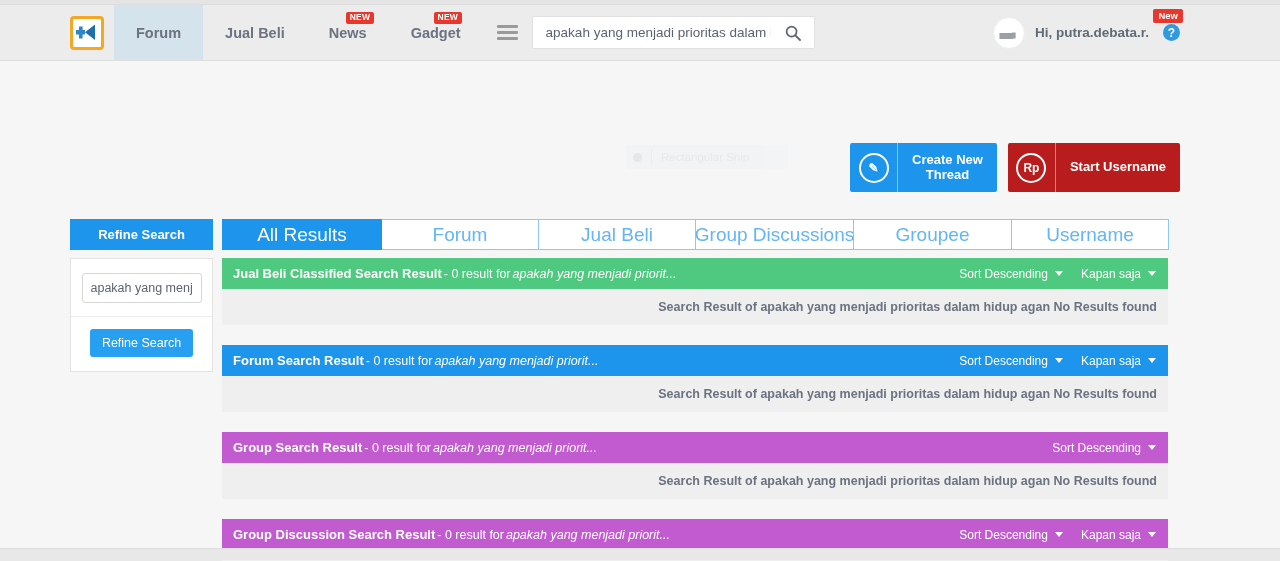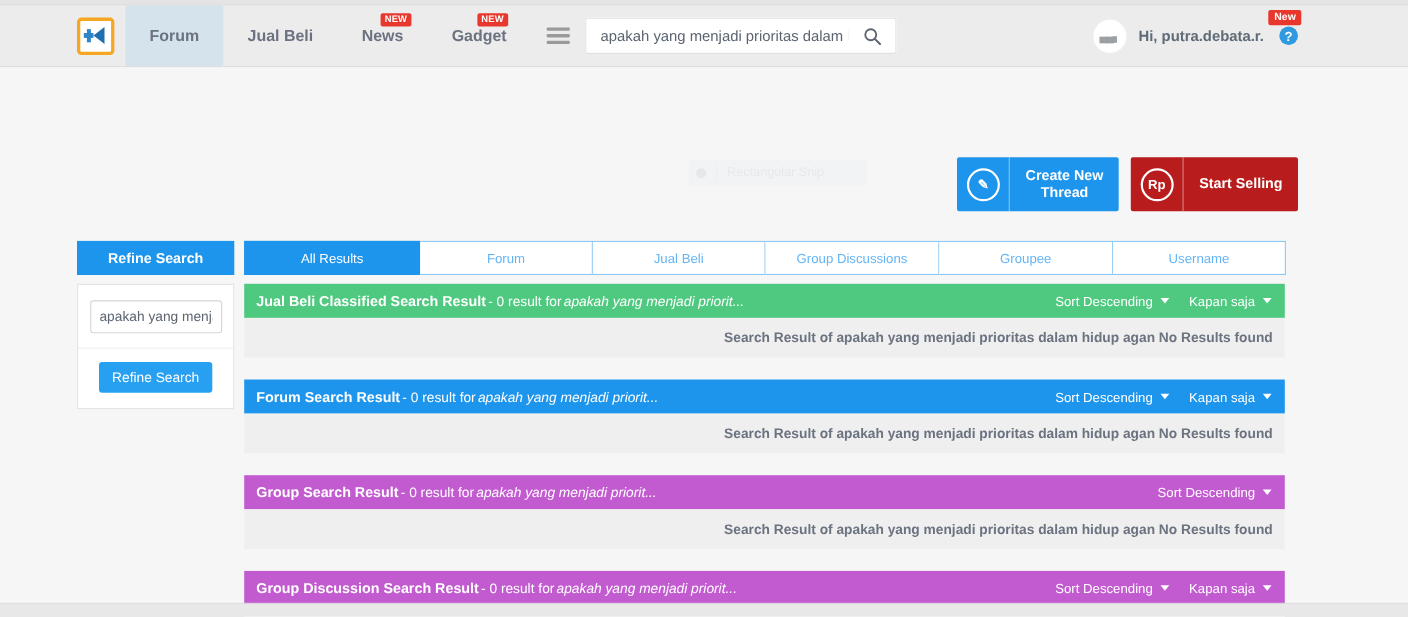--- a/index.html
+++ b/index.html
@@ -137,21 +137,21 @@
   
   .tabs-row { position: absolute; left: 70px; top: 158px; display: flex; width: 1100px; }
   .refine-head {
     width: 143px; height: 31px; background: #1e95ec; color: #fff;
     display: flex; align-items: center; justify-content: center;
     font-size: 13px; font-weight: bold; cursor: pointer;
   }
   .tabs { display: flex; margin-left: 9px; }
   .tab {
     height: 31px; display: flex; align-items: center; justify-content: center;
-    font-size: 12px; color: #64b5f6; background: #fff;
+    font-size: 19px; color: #64b5f6; background: #fff;
     border: 1px solid #8dc8f3; border-left: 0;
     cursor: pointer; white-space: nowrap;
   }
   .tab:first-child { border-left: 1px solid #8dc8f3; }
   .tab.active { background: #1e95ec; color: #fff; border-color: #1e95ec; font-weight: normal; }
 
   
   .refine-panel {
     position: absolute; left: 70px; top: 197px;
     width: 143px; background: #fff;
@@ -278,21 +278,21 @@
       <div class="action-icon">
         <div class="circ">✎</div>
       </div>
       <div class="action-label">Create New
 Thread</div>
     </div>
     <div class="action-btn green">
       <div class="action-icon">
         <div class="circ">Rp</div>
       </div>
-      <div class="action-label">Start Selling</div>
+      <div class="action-label">Start Username</div>
     </div>
   </div>
 
   <div class="tabs-row">
     <div class="refine-head">
       <span>Refine Search</span>
     </div>
     <div class="tabs">
       <div class="tab active" style="width:160px">
         <span>All Results</span>

